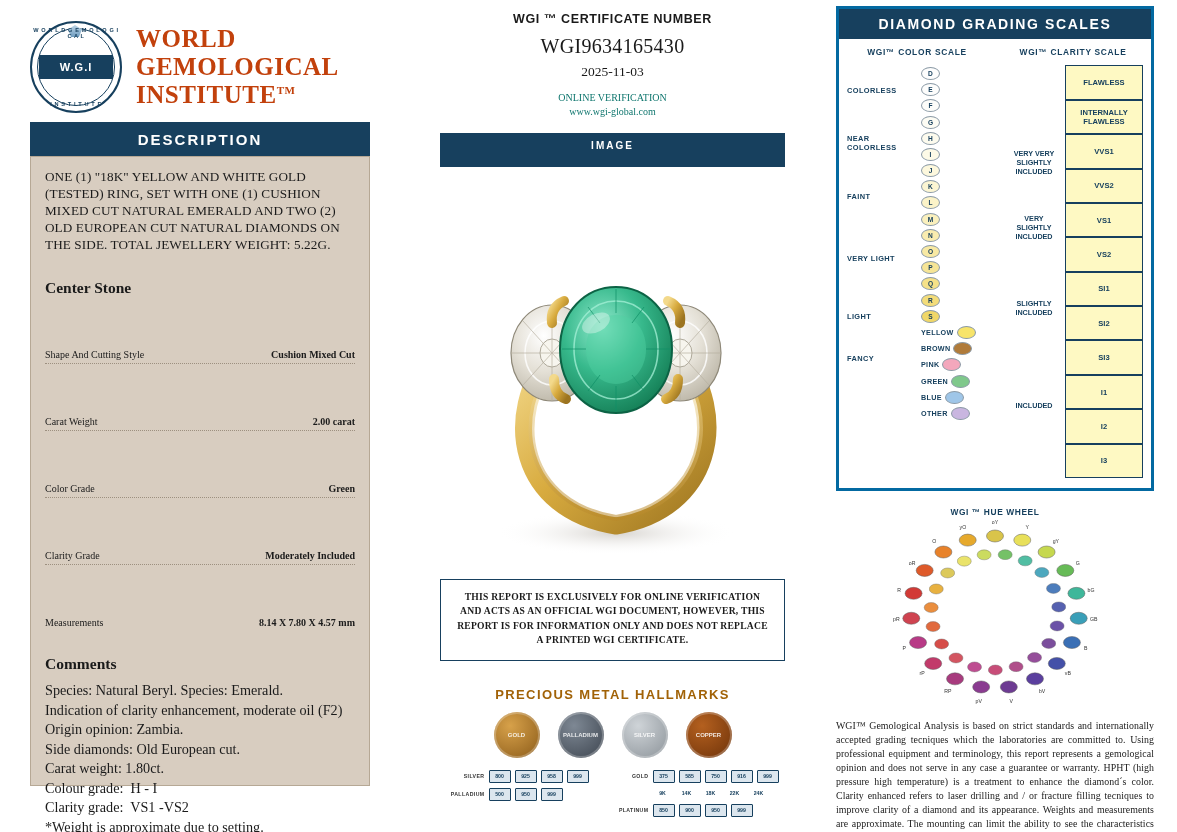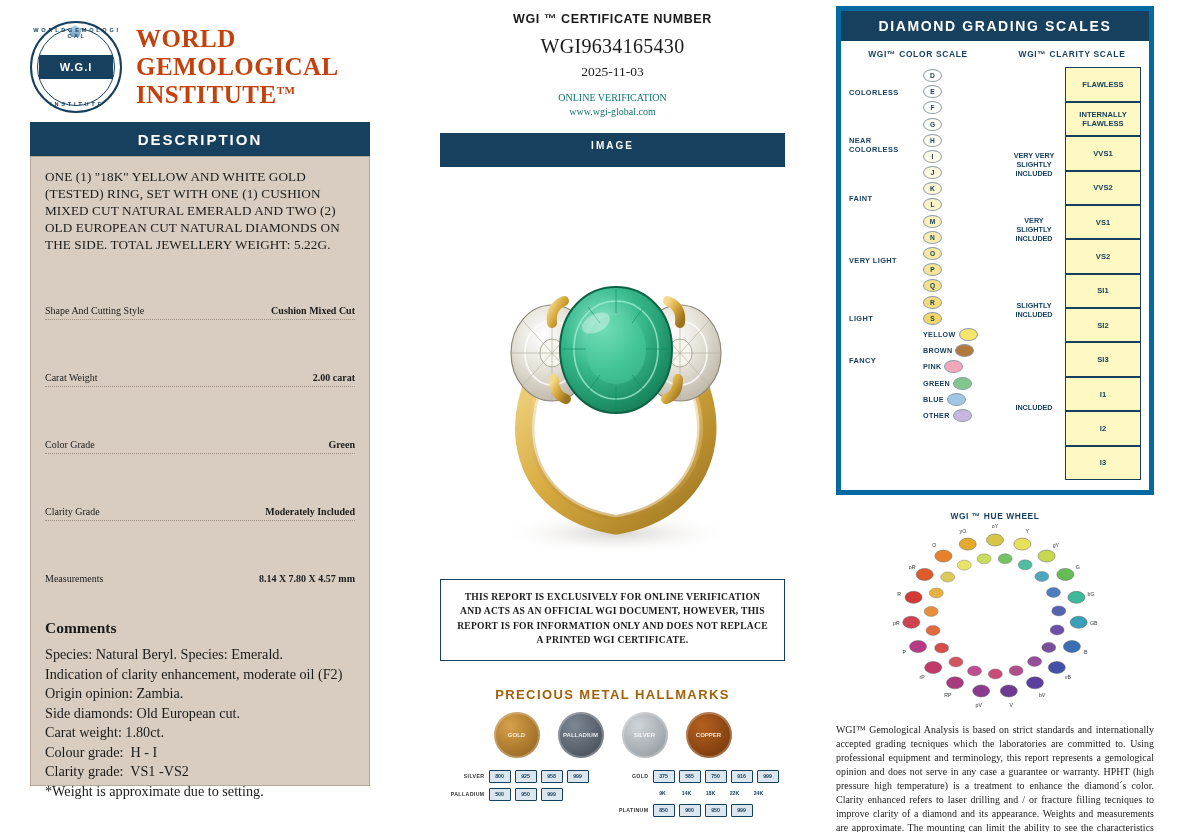--- a/index.html
+++ b/index.html
@@ -120,21 +120,21 @@
   .hm-row .lbl { width:38px; font-size:5.2px; font-weight:bold; letter-spacing:0.4px;
                  font-family:"Liberation Sans", sans-serif; color:#333; text-align:right; }
   .stamp {
     min-width:16px; height:11px; padding:0 2px; border:0.6px solid #17405e;
     background:#dce6ee; color:#17405e; font-size:5.2px; font-weight:bold;
     display:flex; align-items:center; justify-content:center;
     font-family:"Liberation Sans", sans-serif; border-radius:1px;
   }
 
   
-  .scales-box { border:5px solid #0369a1; padding:8px 8px 10px; }
+  .scales-box { border:3px solid #0369a1; padding:8px 8px 10px; }
   .scales-head {
     background:#17405e; color:#fff; text-align:center; font-weight:bold;
     letter-spacing:1.6px; font-size:14px; padding:7px 0;
     font-family:"Liberation Sans", sans-serif; margin:-8px -8px 8px;
   }
   .scale-cols { display:flex; gap:16px; }
   .scale-col { flex:1; }
   .scale-col-title {
     text-align:center; font-weight:bold; font-size:8.4px; color:#17405e;
     letter-spacing:0.7px; line-height:1.35; font-family:"Liberation Sans", sans-serif;
@@ -209,20 +209,21 @@
         <div>GEMOLOGICAL</div>
         <div><span>INSTITUTE</span><sup>TM</sup></div>
       </div>
     </div>
 
     <div class="banner">DESCRIPTION</div>
 
     <div class="desc-panel">
       <div class="desc-text">ONE (1) "18K" YELLOW AND WHITE GOLD (TESTED) RING, SET WITH ONE (1) CUSHION MIXED CUT NATURAL EMERALD AND TWO (2) OLD EUROPEAN CUT NATURAL DIAMONDS ON THE SIDE. TOTAL JEWELLERY WEIGHT: 5.22g.</div>
 
+      <div class="section-title">Center Stone</div>
 
       <div class="kv">
         <span class="k">Shape And Cutting Style</span>
         <span class="v">Cushion Mixed Cut</span>
       </div>
       <div class="kv">
         <span class="k">Carat Weight</span>
         <span class="v">2.00 carat</span>
       </div>
       <div class="kv">
@@ -231,21 +232,21 @@
       </div>
       <div class="kv">
         <span class="k">Clarity Grade</span>
         <span class="v">Moderately Included</span>
       </div>
       <div class="kv" style="border-bottom:none">
         <span class="k">Measurements</span>
         <span class="v">8.14 X 7.80 X 4.57 mm</span>
       </div>
 
-      <div class="section-title" style="margin-top:32px">Comments</div>
+      <div class="section-title" style="margin-top:24px">Comments</div>
       <div class="comments-block">
         <div>Species: Natural Beryl. Species: Emerald.
 Indication of clarity enhancement, moderate oil (F2)
 Origin opinion: Zambia.
 Side diamonds: Old European cut.
 Carat weight: 1.80ct.
 Colour grade:  H - I
 Clarity grade:  VS1 -VS2
 *Weight is approximate due to setting.</div>
       </div>

